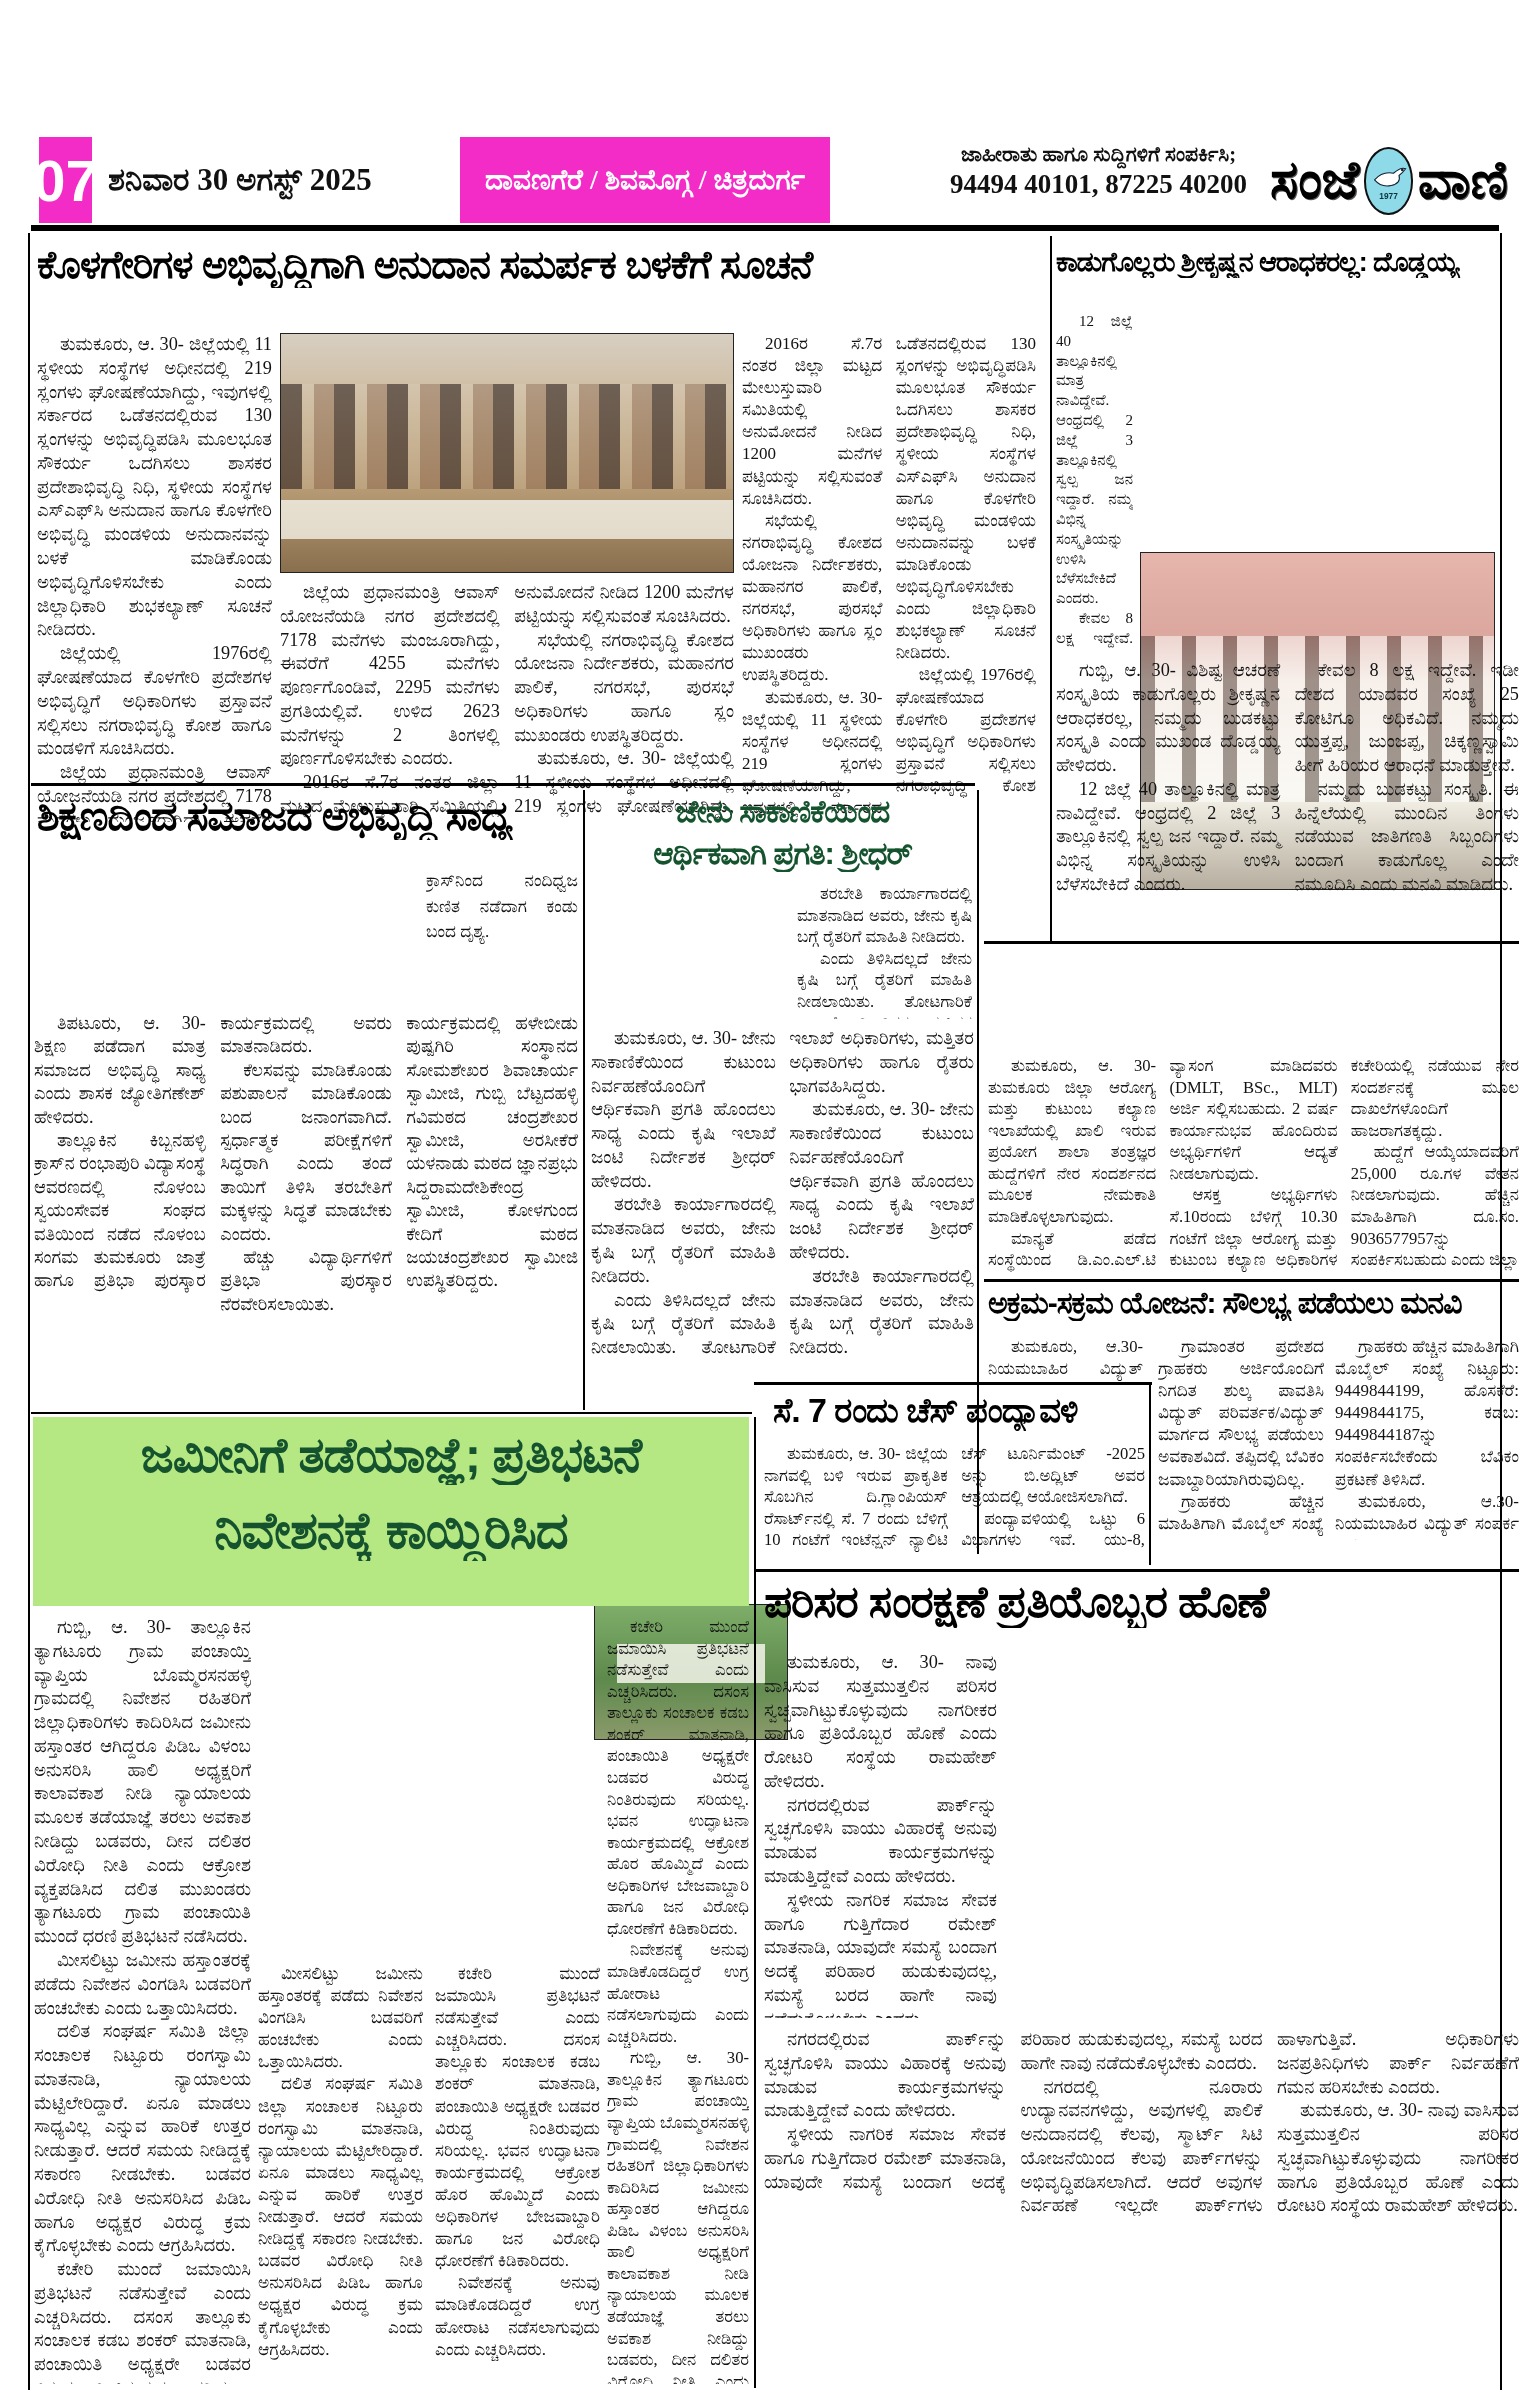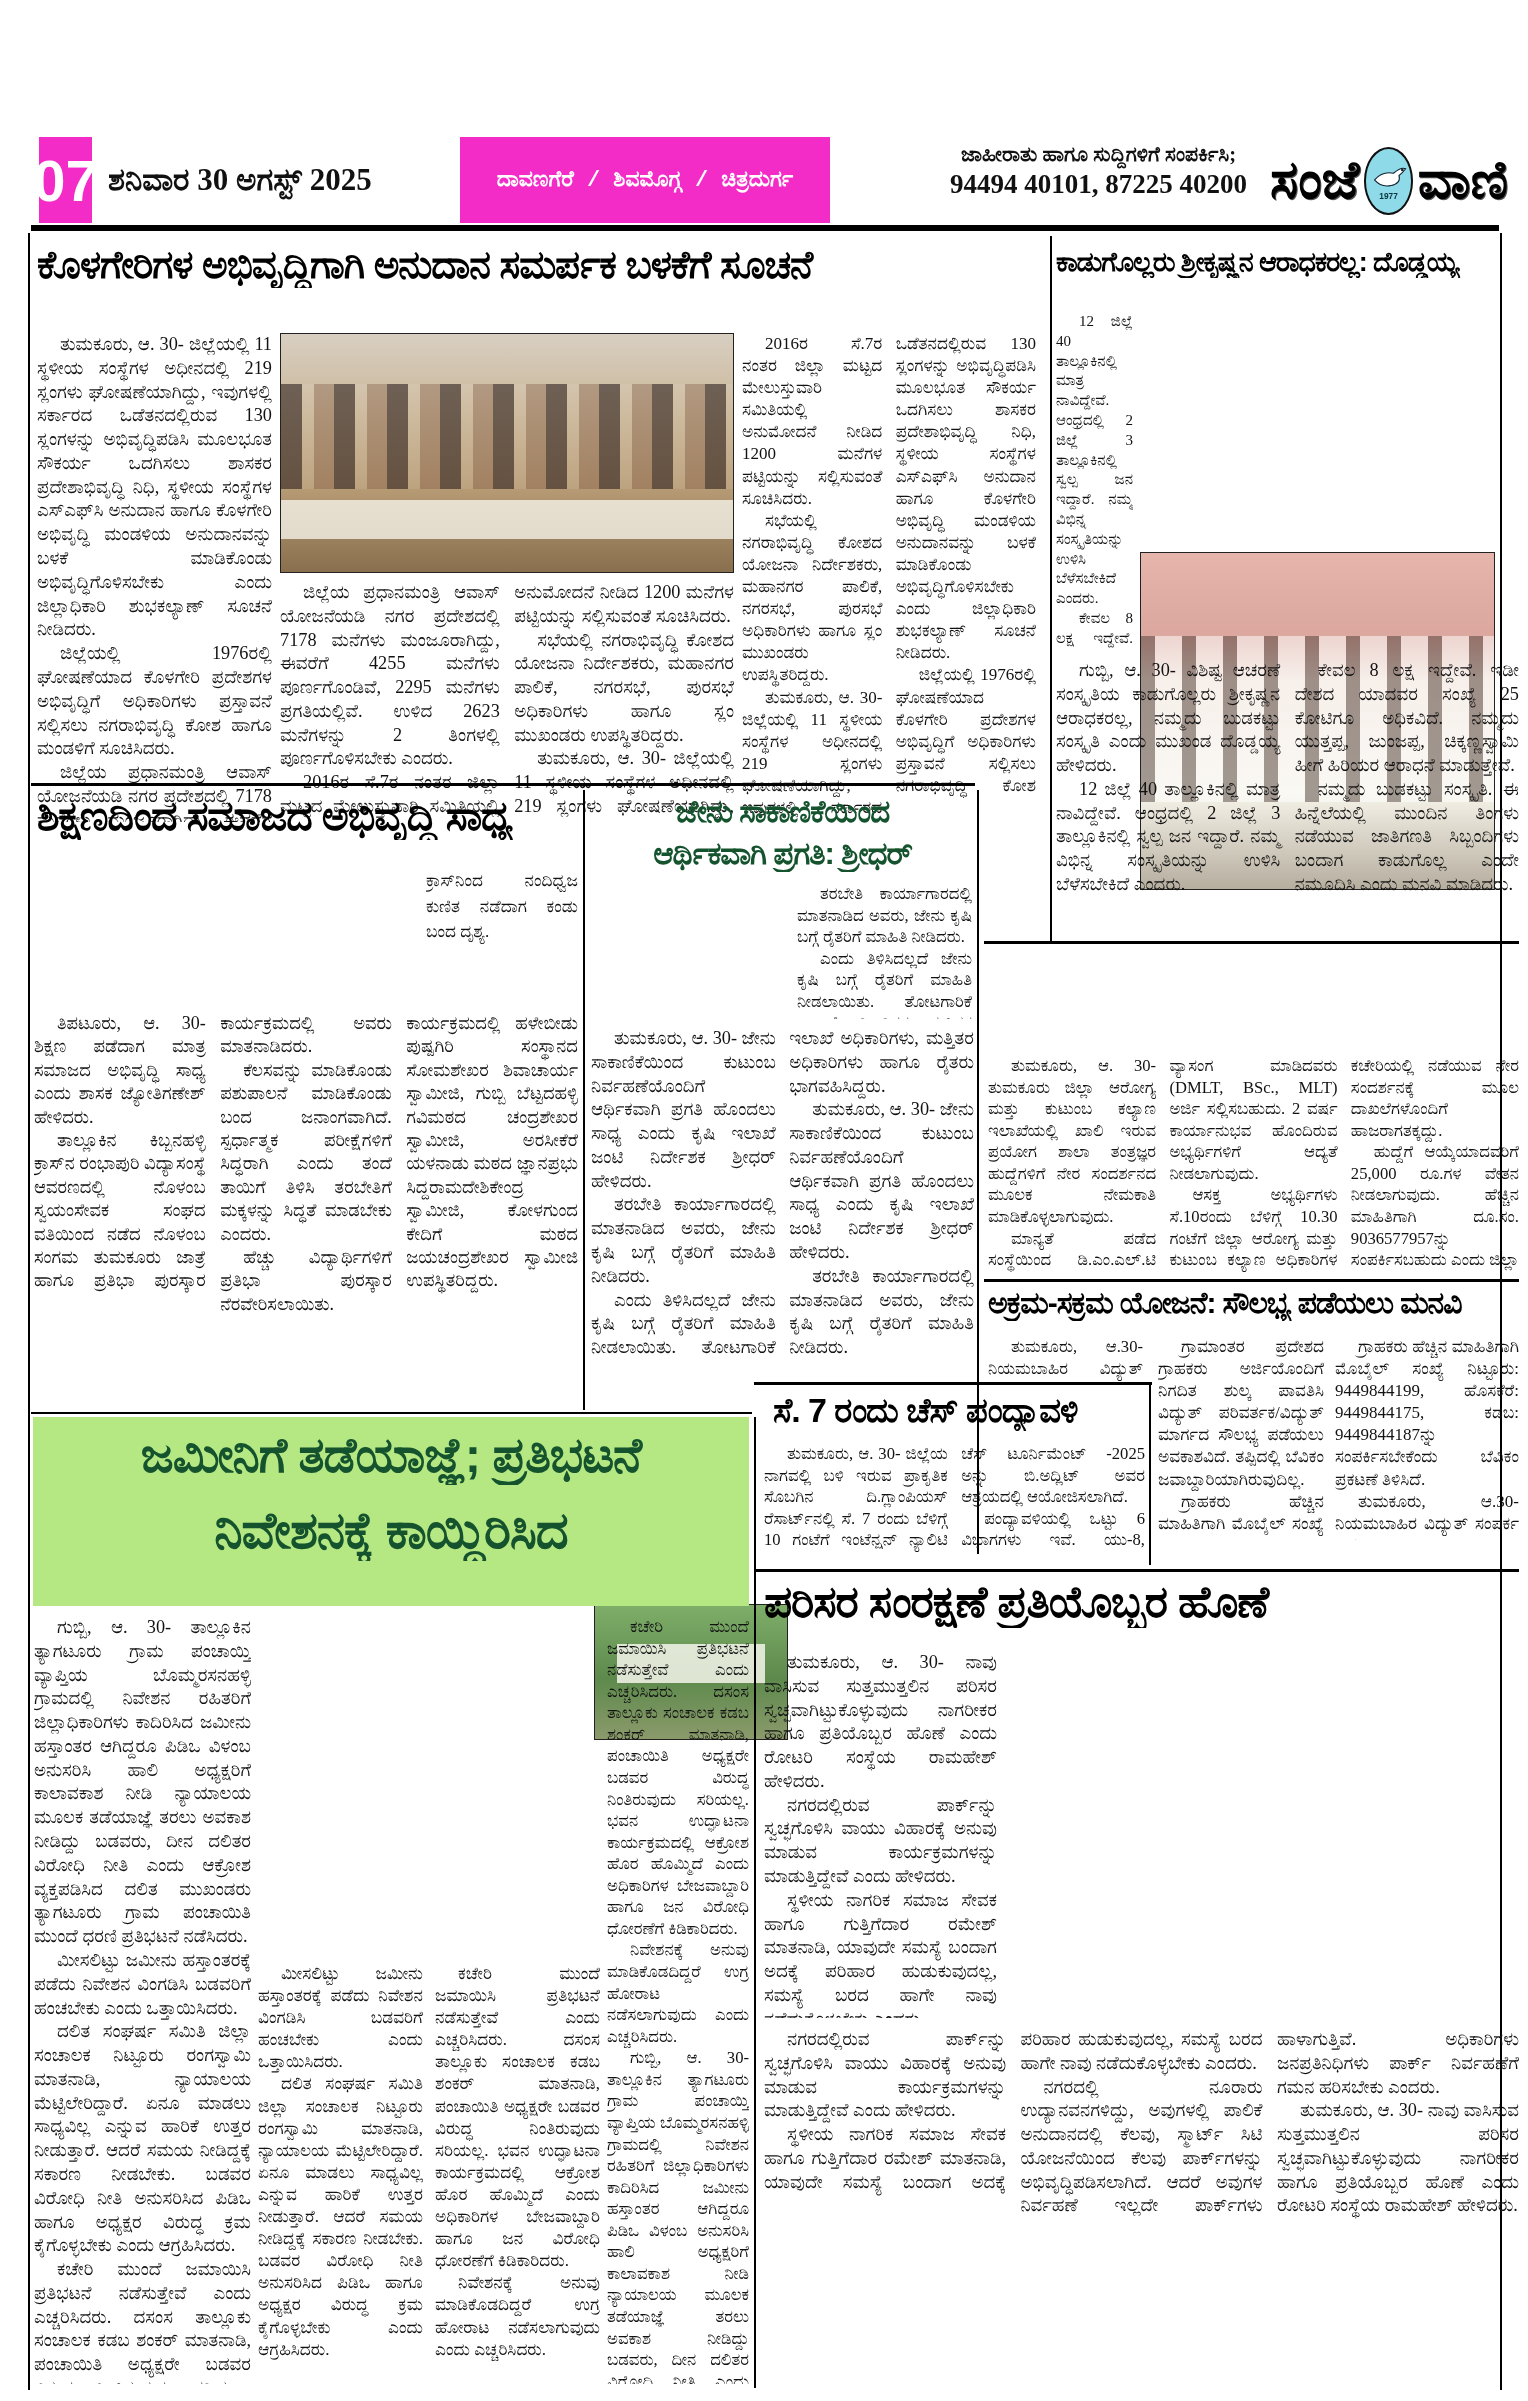--- a/index.html
+++ b/index.html
@@ -27,21 +27,21 @@
 <body>
 
 <div class="page">
 
   <div class="abs magenta" style="left:39px;top:137px;width:53px;height:86px;background:#f32cc8;">
     <span style="font-family:'Liberation Sans',sans-serif;font-size:58px;font-weight:bold;">07</span>
   </div>
   <div class="abs" style="left:108px;top:162px;font-size:31px;font-weight:bold;font-family:'Liberation Serif',serif;">ಶನಿವಾರ 30 ಅಗಸ್ಟ್ 2025</div>
 
   <div class="abs magenta" style="left:460px;top:137px;width:370px;height:86px;background:#f32cc8;">
-    <span style="font-size:22px;font-family:Liberation Mono, monospace;">ದಾವಣಗೆರೆ / ಶಿವಮೊಗ್ಗ / ಚಿತ್ರದುರ್ಗ</span>
+    <span style="font-size:28px;font-family:Liberation Serif, serif;">ದಾವಣಗೆರೆ / ಶಿವಮೊಗ್ಗ / ಚಿತ್ರದುರ್ಗ</span>
   </div>
 
   <div class="abs" style="left:943px;top:143px;width:311px;text-align:center;">
     <div style="font-size:20.5px;font-weight:bold;">ಜಾಹೀರಾತು ಹಾಗೂ ಸುದ್ದಿಗಳಿಗೆ ಸಂಪರ್ಕಿಸಿ;</div>
     <div style="font-size:27px;font-weight:bold;margin-top:3.3px;">94494 40101, 87225 40200</div>
   </div>
 
   <div class="abs" style="left:1270px;top:139px;width:238px;height:83px;display:flex;align-items:center;justify-content:center;gap:4.4px;">
     <span class="masthead-name" style="font-size:53px;">ಸಂಜೆ</span>
     <span class="logo-circle" style="background:#8edae8;">

